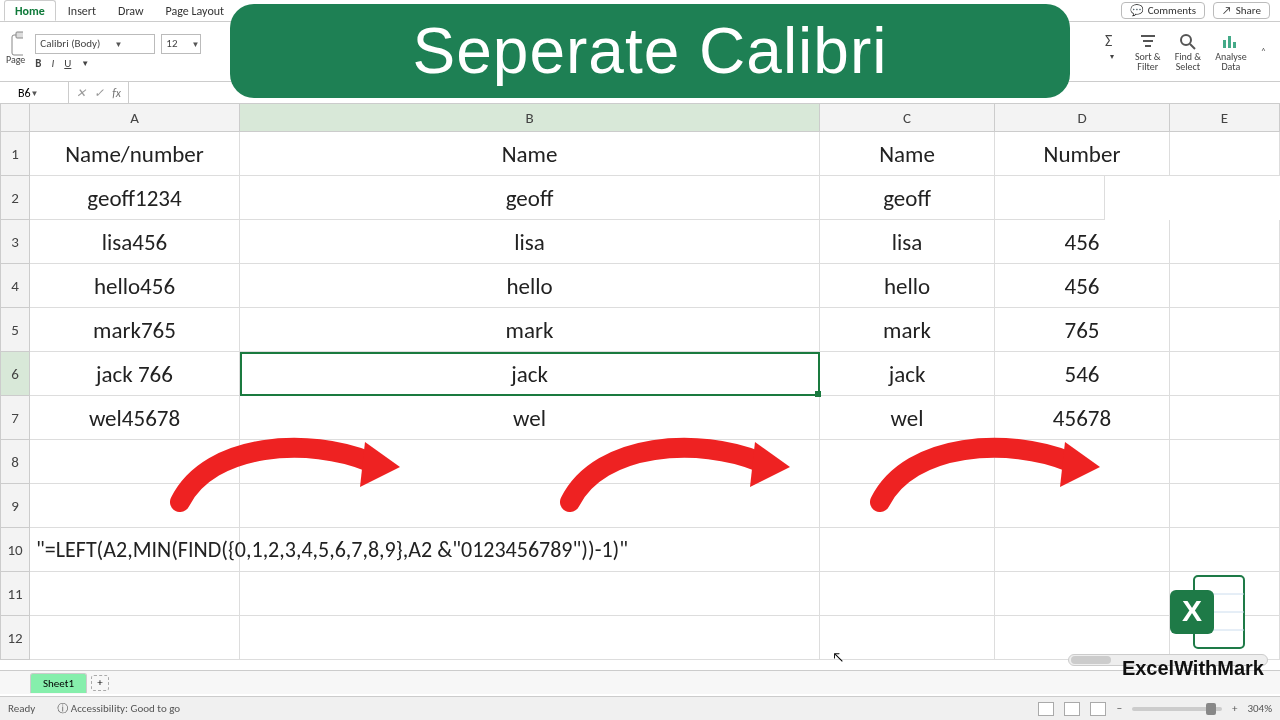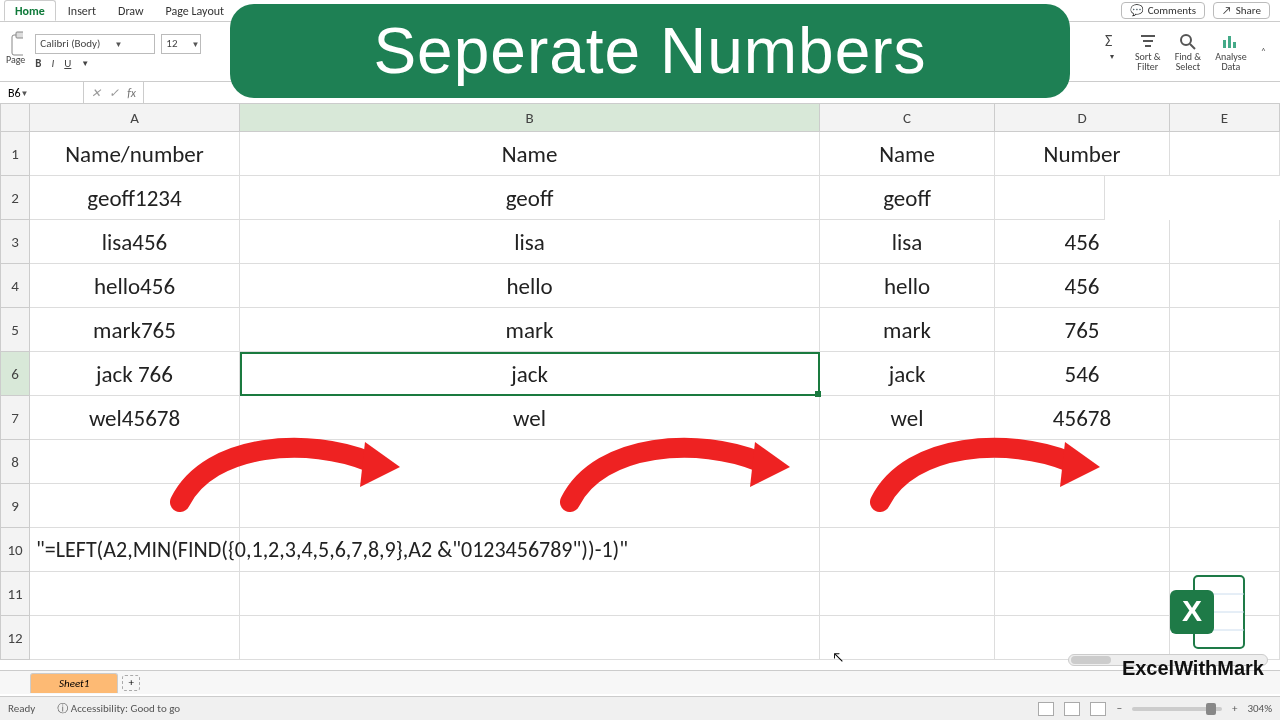--- a/index.html
+++ b/index.html
@@ -15,21 +15,21 @@
   .grp-row { display:flex; gap:6px; align-items:center;}
   .ico { width:14px; height:14px; display:inline-flex; align-items:center; justify-content:center;}
   .paste { display:flex; flex-direction:column; align-items:center; font-size:10px; gap:2px;}
   .font-box { border:1px solid #bbb; height:20px; display:flex; align-items:center; padding:0 4px; font-size:11px; gap:14px; background:#fff;}
   .font-box .dd { font-size:8px; color:#555;}
   .b { font-weight:700;} .i { font-style:italic;} .u { text-decoration:underline;}
   .ribbon-right { margin-left:auto; display:flex; gap:14px; align-items:flex-start; padding-right:8px;}
   .rtool { display:flex; flex-direction:column; align-items:center; font-size:10px; line-height:1; gap:2px; }
   
   .fbar { height:22px; border-bottom:1px solid #ccc; display:flex; align-items:center; font-size:12px;}
-  .namebox { width:84px; border-right:1px solid #ccc; padding:0 8px; display:flex; align-items:center; justify-content:flex-start; height:100%;}
+  .namebox { width:69px; border-right:1px solid #ccc; padding:0 18px; display:flex; align-items:center; justify-content:flex-start; height:100%;}
   .namebox .dd{ font-size:8px;color:#555;}
   .fx-ico { width:60px; display:flex; gap:8px; align-items:center; justify-content:center; color:#777; border-right:1px solid #ccc; height:100%; font-style:italic;}
   .formula-text { padding:0 6px; font-size:11px; color:#333; white-space:nowrap; overflow:hidden;margin-top:48px;}
   
   .grid-wrap { position:relative; }
   .col-headers { display:flex; height:28px; font-size:15px; color:#444; }
   .corner { width:30px; border:1px solid #ccc; border-top:none; background:#f3f3f3;}
   .colh { border:1px solid #ccc; border-left:none; border-top:none; display:flex; align-items:center; justify-content:center; background:#f3f3f3;}
   .colh.sel { background:#d8e8d8; }
   .colA{width:210px;} .colB{width:580px;} .colC{width:175px;} .colD{width:175px;} .colE{width:110px;}
@@ -41,21 +41,21 @@
   .row1 .cell { font-size:23px;}
   .cell.formula { justify-content:flex-start; font-size:22px;}
   .sel-cell { position:absolute; border:2px solid #1a7a3f; pointer-events:none; }
   .sel-handle { position:absolute; width:6px; height:6px; background:#1a7a3f; right:-3px; bottom:-3px;}
   
   .title-banner { position:absolute; top:4px; left:230px; width:840px; height:94px; background:#1e8054; border-radius:24px; display:flex; align-items:center; justify-content:center; color:#fff; font-size:64px; font-weight:400; letter-spacing:1px; font-family: "Segoe UI", Arial, sans-serif; z-index:50;}
   
   .arrow { position:absolute; z-index:40; }
   
   .sheet-tabs { position:absolute; bottom:26px; left:0; right:0; height:24px; border-top:1px solid #ccc; background:#f7f7f7; display:flex; align-items:center; font-size:11px; padding-left:30px; gap:4px;}
-  .sheet-tab { border:1px solid #ccc; border-bottom:none; padding:3px 28px; background:#fdba74; border-radius:3px 3px 0 0;font-style:italic;}
+  .sheet-tab { border:1px solid #ccc; border-bottom:none; padding:3px 12px; background:#86efac; border-radius:3px 3px 0 0;}
   .plus-tab { border:1px dashed #aaa; width:18px; height:16px; display:flex; align-items:center; justify-content:center; border-radius:3px;}
   .hscroll { position:absolute; right:12px; bottom:28px; width:200px; height:12px; background:#eee; border:1px solid #ccc; border-radius:6px;}
   .hscroll .thumb{ position:absolute; left:2px; top:1px; width:40px; height:8px; background:#ccc; border-radius:4px;}
   
   .status { position:absolute; bottom:0; left:0; right:0; height:24px; background:#f0f0f0; border-top:1px solid #ccc; display:flex; align-items:center; font-size:11px; color:#555; padding:0 8px; gap:22px;}
   .status .right { margin-left:auto; display:flex; gap:10px; align-items:center;}
   .zoom-slider { width:90px; height:4px; background:#ccc; position:relative; border-radius:2px;}
   .zoom-slider .knob{ position:absolute; right:6px; top:-4px; width:10px; height:12px; background:#888; border-radius:2px;}
   .viewbtn { width:16px; height:14px; border:1px solid #aaa; background:#fff;}
   
@@ -280,21 +280,21 @@
 </svg>
 <svg class="arrow" style="left:560px; top:432px;" width="230" height="80">
   <path d="M10 70 C 40 10, 140 5, 200 30" stroke="#e22" stroke-width="20" fill="none" stroke-linecap="round"></path>
   <polygon points="195,10 230,35 190,55" fill="#e22"></polygon>
 </svg>
 <svg class="arrow" style="left:870px; top:432px;" width="230" height="80">
   <path d="M10 70 C 40 10, 140 5, 200 30" stroke="#e22" stroke-width="20" fill="none" stroke-linecap="round"></path>
   <polygon points="195,10 230,35 190,55" fill="#e22"></polygon>
 </svg>
 
-<div class="title-banner">Seperate Numbers</div>
+<div class="title-banner">Seperate Calibri</div>
 
 <div class="excel-logo">
   <svg width="88" height="88">
     <rect x="30" y="8" width="50" height="72" rx="4" fill="#fff" stroke="#1e7a47" stroke-width="2"></rect>
     <line x1="30" y1="26" x2="80" y2="26" stroke="#cde" stroke-width="1"></line>
     <line x1="30" y1="44" x2="80" y2="44" stroke="#cde" stroke-width="1"></line>
     <line x1="30" y1="62" x2="80" y2="62" stroke="#cde" stroke-width="1"></line>
     <rect x="6" y="22" width="44" height="44" rx="6" fill="#1e7a47"></rect>
     <text x="28" y="53" text-anchor="middle" font-size="30" font-weight="700" fill="#fff" font-family="Arial">X</text>
   </svg>

